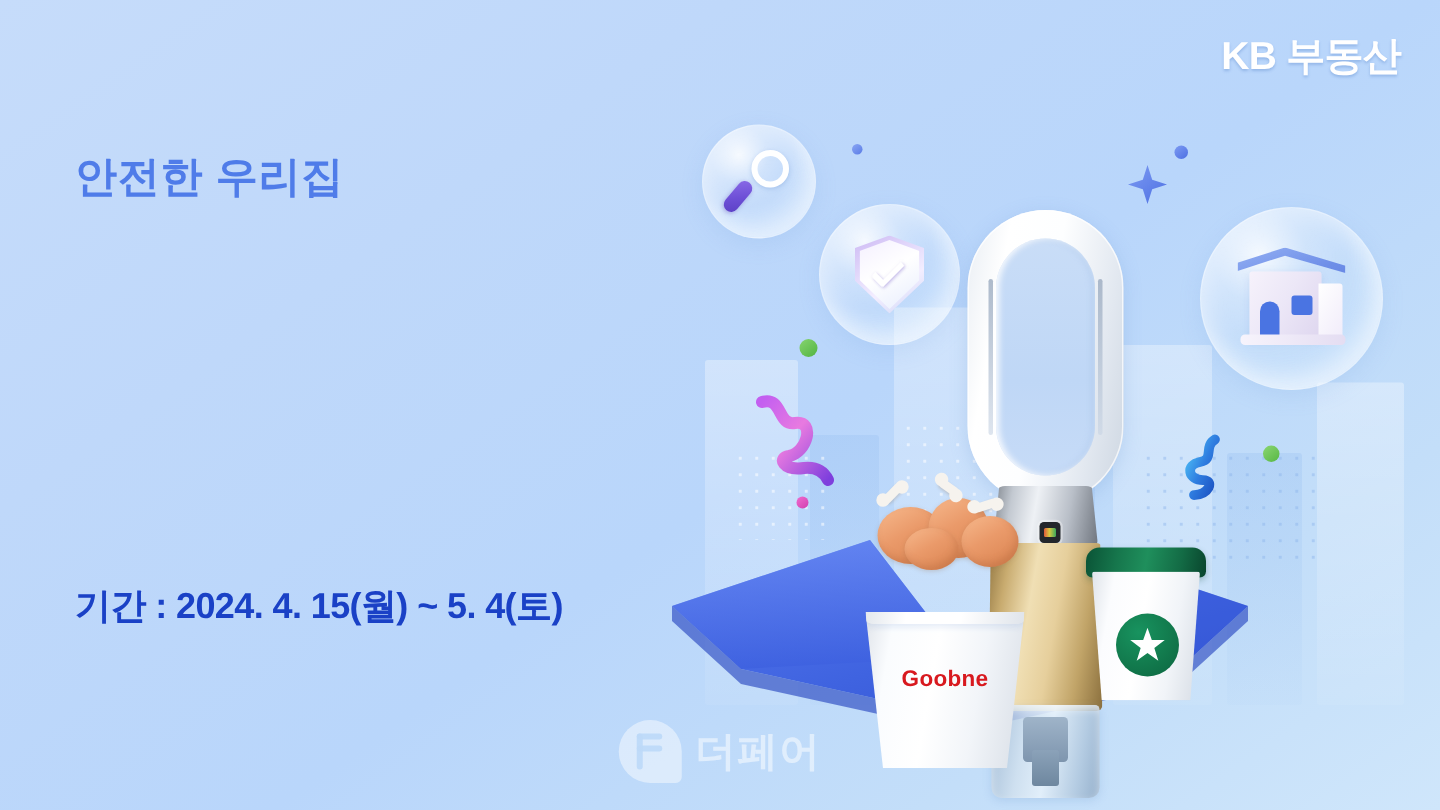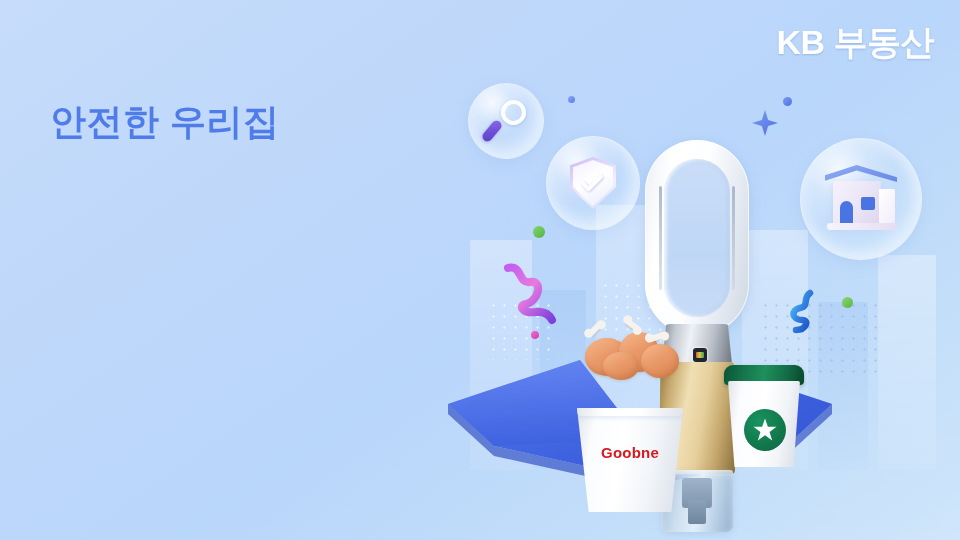--- a/index.html
+++ b/index.html
@@ -38,21 +38,21 @@
   }
 
   
   .copy {
     position: absolute;
     left: 50px;
     top: 104px;
     z-index: 40;
   }
   .subtitle {
-    font-size: 36px;
+    font-size: 28px;
     font-weight: 800;
     color: #4f7ce9;
     letter-spacing: 0.5px;
     line-height: 1;
     margin: 0 0 14px 0;
     white-space: nowrap;
   }
   .headline {
     font-size: 62px;
     font-weight: 900;
@@ -74,21 +74,21 @@
     white-space: nowrap;
     z-index: 40;
   }
 
   
   .kb-logo {
     position: absolute;
     right: 26px;
     top: 20px;
     z-index: 60;
-    font-size: 34px;
+    font-size: 26px;
     font-weight: 800;
     color: #ffffff;
     letter-spacing: -0.5px;
     text-shadow: 0 1px 2px rgba(60,110,190,0.30);
     white-space: nowrap;
   }
 
   
   .watermark {
     position: absolute;
@@ -413,20 +413,21 @@
     <div class="dots" style="left:600px; top:280px; width:110px; height:70px;"></div>
     <div class="dots dk" style="left:760px; top:300px; width:120px; height:80px;"></div>
     <div class="dots" style="left:488px; top:300px; width:70px; height:60px;"></div>
   </div>
 
   <div class="kb-logo">KB 부동산</div>
 
   <div class="copy">
     <p class="subtitle">안전한 우리집</p>
   </div>
+  <div class="period">기간 : 2024. 4. 15(월) ~ 5. 4(토)</div>
 
   <div class="stage">
 
     <div class="bubble" style="left:468px; top:83px; width:76px; height:76px;">
       <div class="mag">
         <div class="mag-ring"></div>
         <div class="mag-handle"></div>
       </div>
     </div>
 
@@ -530,14 +531,18 @@
     <div class="cup">
       <div class="c-lid"></div>
       <div class="c-body"></div>
       <div class="c-logo">
         <div class="c-star"></div>
       </div>
     </div>
 
   </div>
 
+  <div class="watermark">
+    <div class="wm-mark"></div>
+    <div class="wm-text">더페어</div>
+  </div>
 
 </div>
 
 </body></html>

